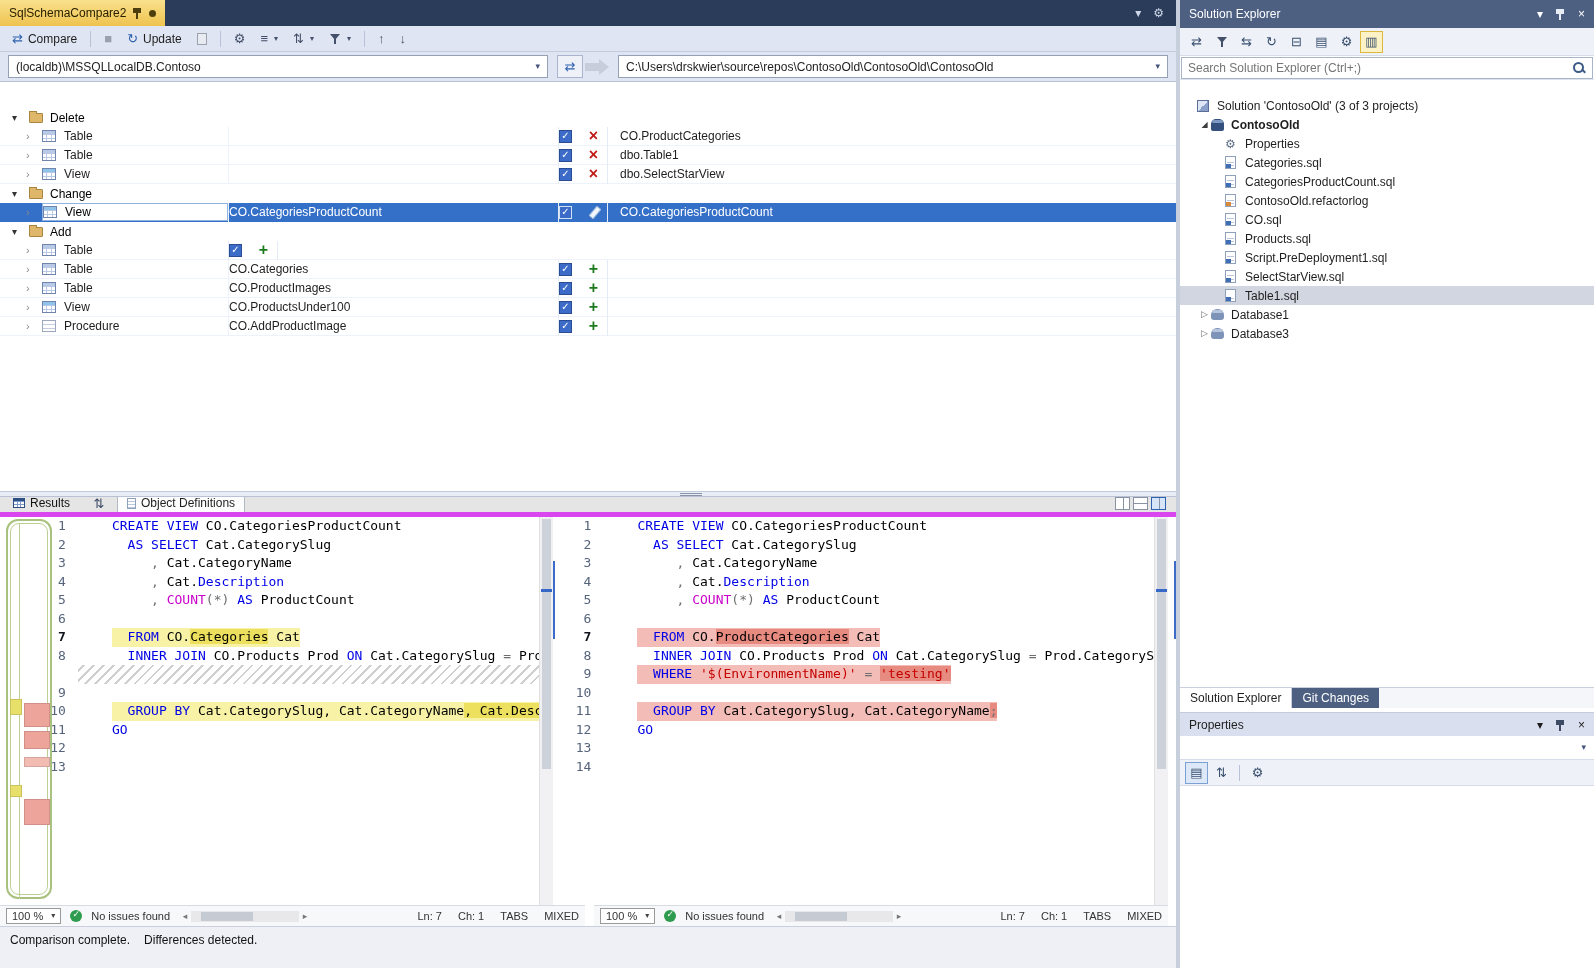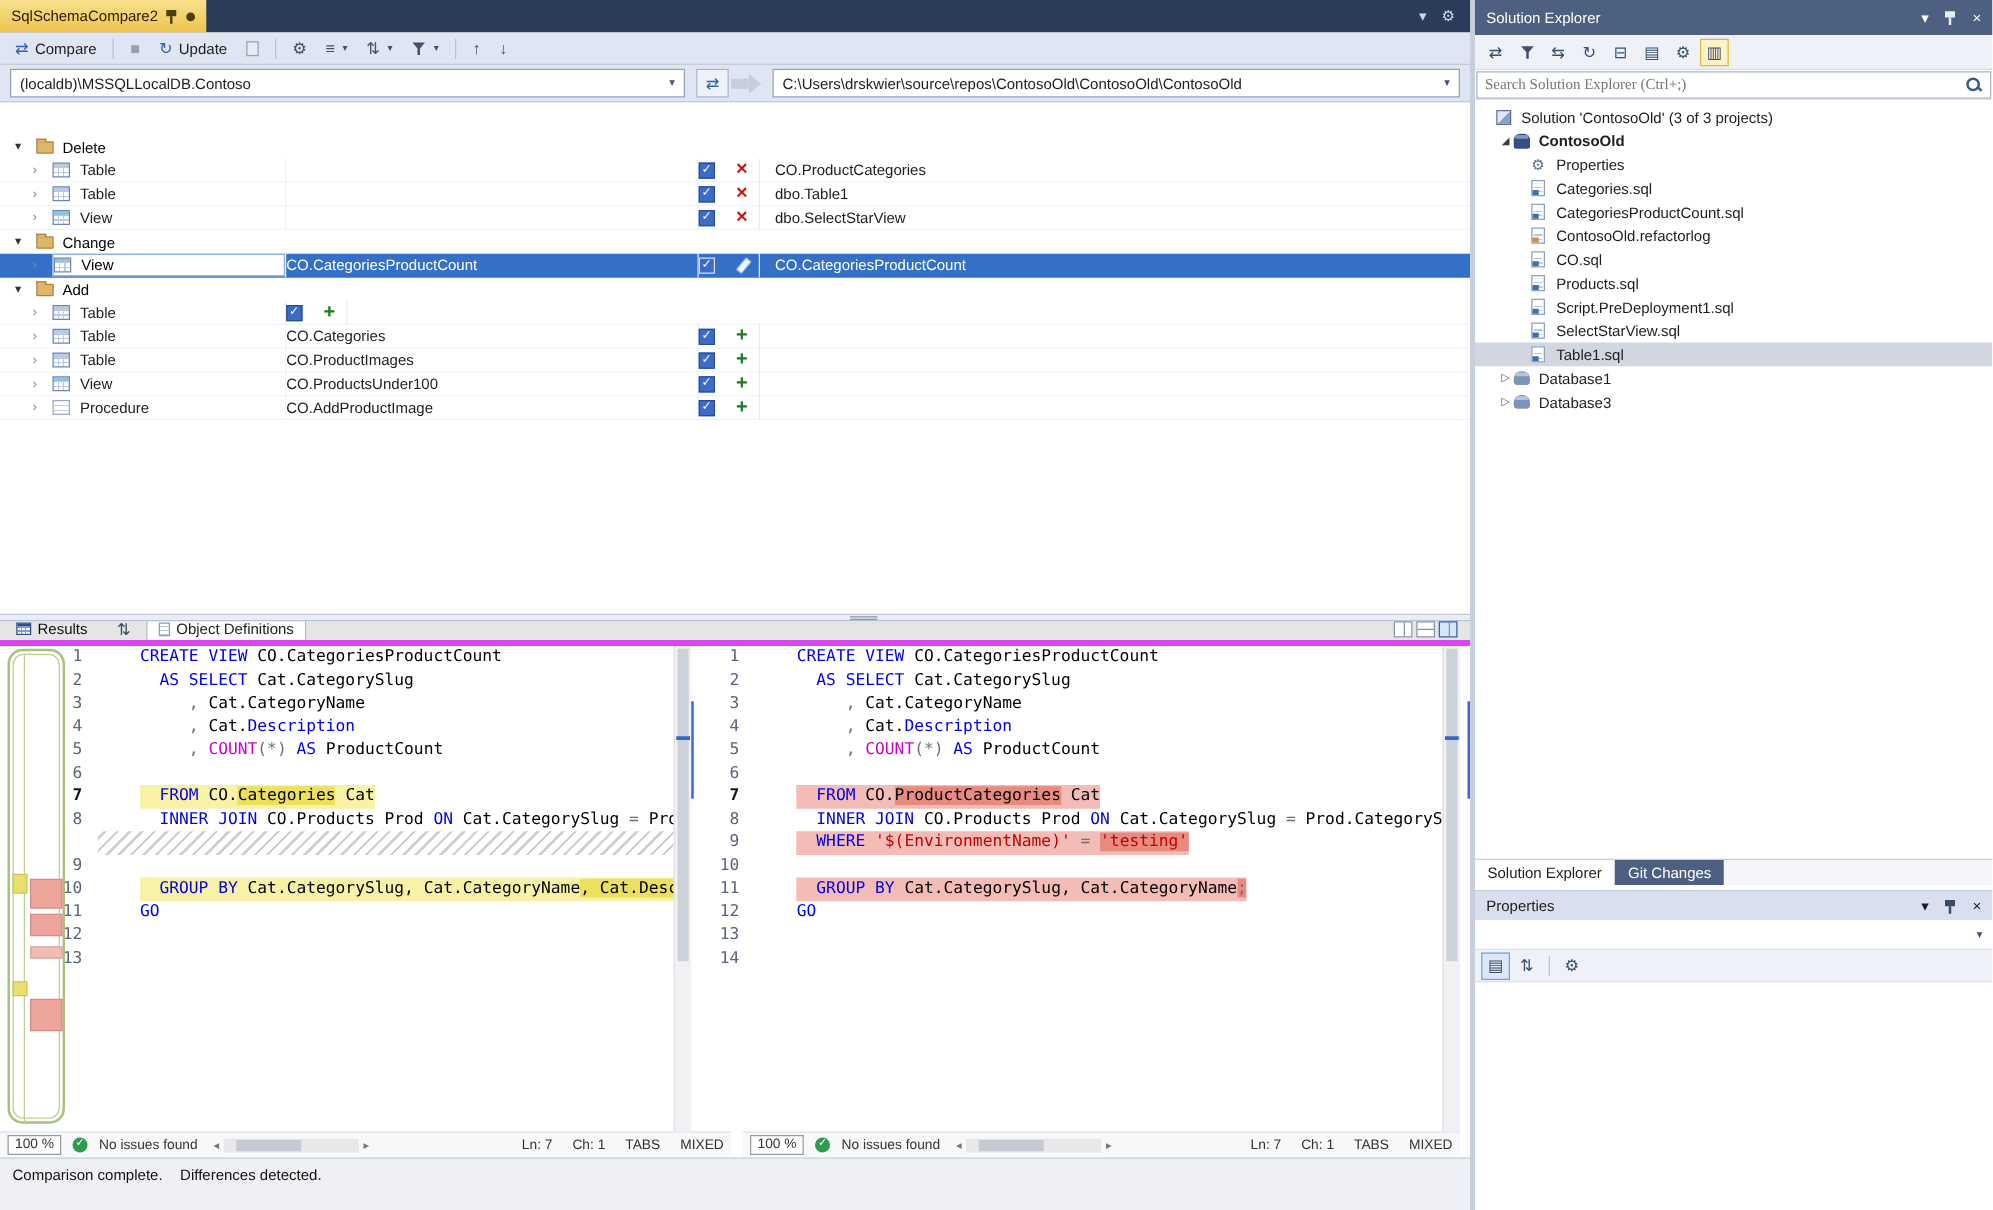--- a/index.html
+++ b/index.html
@@ -133,45 +133,45 @@
   .tk-fn { color:#ca00ca; }
   .tk-str { color:#c40000; }
   .vscroll { width:14px; background:#f1f1f3; border-left:1px solid #e0e0e0; position:relative; }
   .vthumb { position:absolute; left:2px; right:2px; top:2px; height:250px; background:#cdd2da; }
   .caret-mark { position:absolute; left:1px; right:1px; top:72px; height:3px; background:#3668c8; }
 
   .pane-statusbars { height:21px; display:flex; }
   .pane-status { display:flex; align-items:center; font-size:11px; color:#333; background:#f7f8fa; border-top:1px solid #d8dbe2; gap:9px; padding:0 6px; }
   .pane-status.left { width:585px; }
   .pane-status.right { flex:1; margin-left:9px; margin-right:8px; }
-  .zoom-box { border:1px solid #9a9a9a; background:#fff; height:16px; padding:0 5px; display:flex; gap:8px; align-items:center;flex-direction:column; }
+  .zoom-box { border:1px solid #9a9a9a; background:#fff; height:16px; padding:0 5px; display:flex; gap:8px; align-items:center; }
   .zoom-box .chev { font-size:8px; color:#444; }
   .ok-circle { width:12px; height:12px; border-radius:50%; background:#2e9b4e; color:#fff; font-size:9px; line-height:12px; text-align:center; display:inline-block; }
   .hscroll { width:132px; height:13px; display:flex; align-items:center; }
   .hs-arrow { width:12px; color:#777; font-size:9px; text-align:center; }
   .hs-track { flex:1; height:11px; background:#e8e8ea; position:relative; }
   .hs-thumb { position:absolute; left:10px; top:1px; width:52px; height:9px; background:#c6cad2; }
   .ps-right { margin-left:auto; display:flex; gap:16px; }
 
   .doc-status { height:42px; background:#eef0f5; border-top:1px solid #c9cfdb; padding:6px 10px; font-size:12px; color:#111; display:flex; gap:14px; align-items:flex-start; white-space:pre; }
 
   
   .se-titlebar { height:28px; background:#4d6082; color:#fff; display:flex; align-items:center; padding:0 9px; }
   .ti-right { margin-left:auto; display:flex; align-items:center; gap:13px; }
   .se-titlebar .pin { color:#e8edf5; }
   .se-toolbar { height:28px; background:#eef1f8; border-bottom:1px solid #d6dce8; display:flex; align-items:center; padding:0 5px; gap:2px; }
   .se-tb-btn { width:23px; height:22px; display:flex; align-items:center; justify-content:center; color:#39506e; font-size:13px; }
   .se-tb-btn.hl { background:#fdf2c5; border:1px solid #dcb83c; }
   .se-search { height:24px; background:#fff; border-bottom:1px solid #dfe3ec; display:flex; align-items:center; padding:0 1px; }
   .se-search-box { flex:1; height:22px; border:1px solid #a8b4c8; display:flex; align-items:center; background:#fff; }
-  .se-search-box input { flex:1; border:0; outline:0; padding:0 6px; font-size:12px; color:#0369a1; font-family:Liberation Serif, serif; background:transparent; }
+  .se-search-box input { flex:1; border:0; outline:0; padding:0 6px; font-size:12px; color:#0369a1; font-family:Liberation Sans, sans-serif; background:transparent; }
   .mag { width:14px; height:14px; position:relative; margin-right:6px; }
   .mag::before { content:""; position:absolute; left:1px; top:1px; width:7px; height:7px; border:2px solid #3c5a86; border-radius:50%; }
   .mag::after { content:""; position:absolute; left:9px; top:9px; width:5px; height:2px; background:#3c5a86; transform:rotate(45deg); }
-  .se-tree { height:607px; background:#fff; overflow:hidden; padding-top:4px; }
+  .se-tree { height:607px; background:#fff; overflow:hidden; padding-top:16px; }
   .tree-row { height:19px; display:flex; align-items:center; font-size:12px; color:#1e1e1e; }
   .tree-row.selected { background:#d2d6e0; }
   .tree-row.bold .t-label { font-weight:bold; }
   .t-exp { width:13px; text-align:center; color:#3c3c3c; flex:none; }
   .t-exp.col { color:#6a6a6a; }
   .t-ico { width:15px; margin-right:5px; display:flex; align-items:center; flex:none; }
   .ti-solution { width:12px; height:12px; border:1px solid #5a6e96; background:linear-gradient(135deg,#dfe6f5 50%, #8aa0c8 50%); display:inline-block; }
   .ti-project { width:13px; height:12px; background:#33507e; border-radius:5px 5px 2px 2px; position:relative; display:inline-block; }
   .ti-project::before { content:""; position:absolute; left:1px; top:1px; right:1px; height:3px; background:#7d99c4; border-radius:4px; }
   .ti-gear { color:#5f6f86; font-size:12px; }

